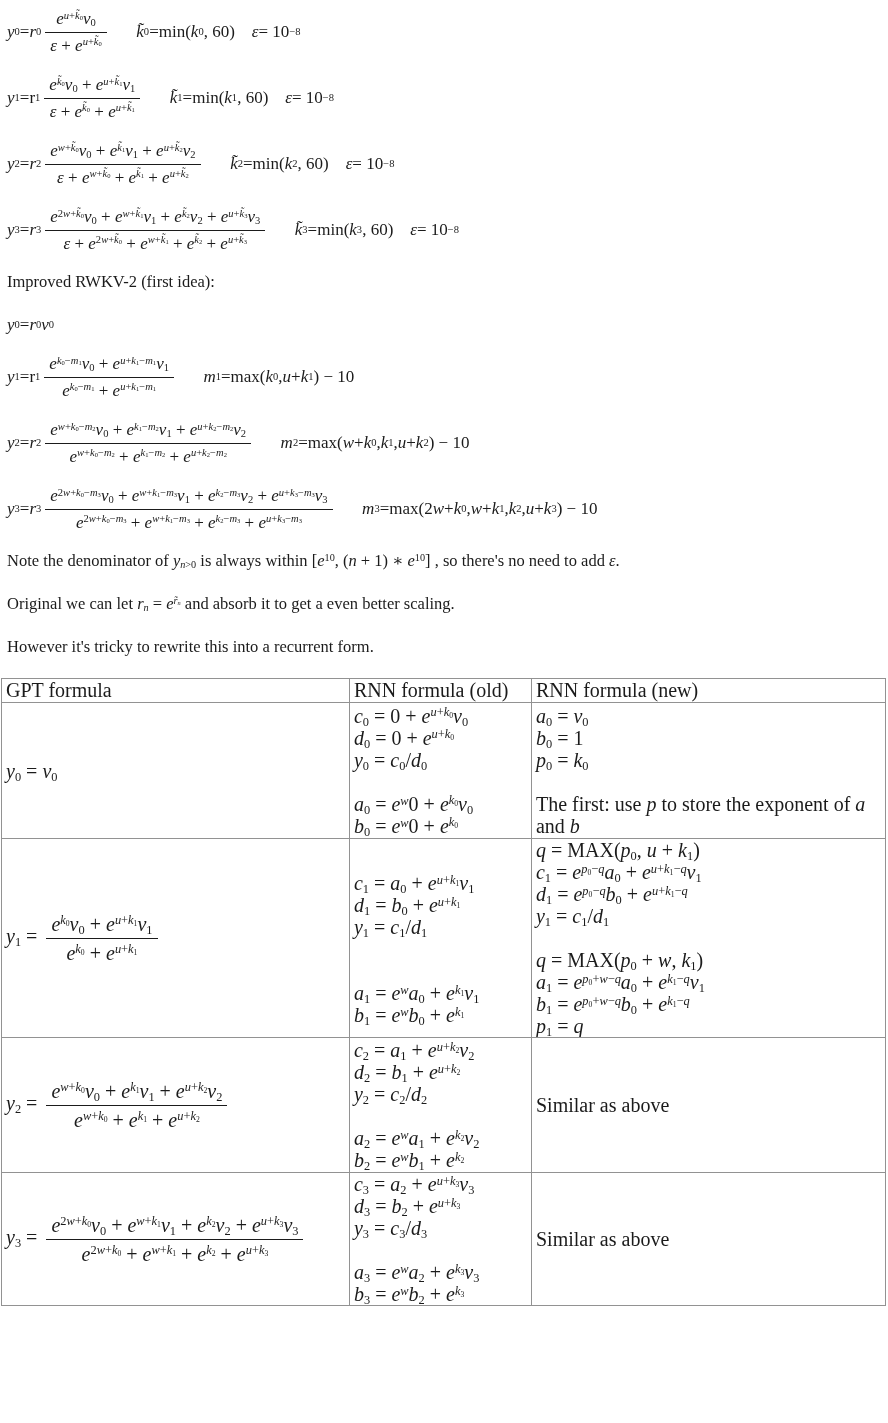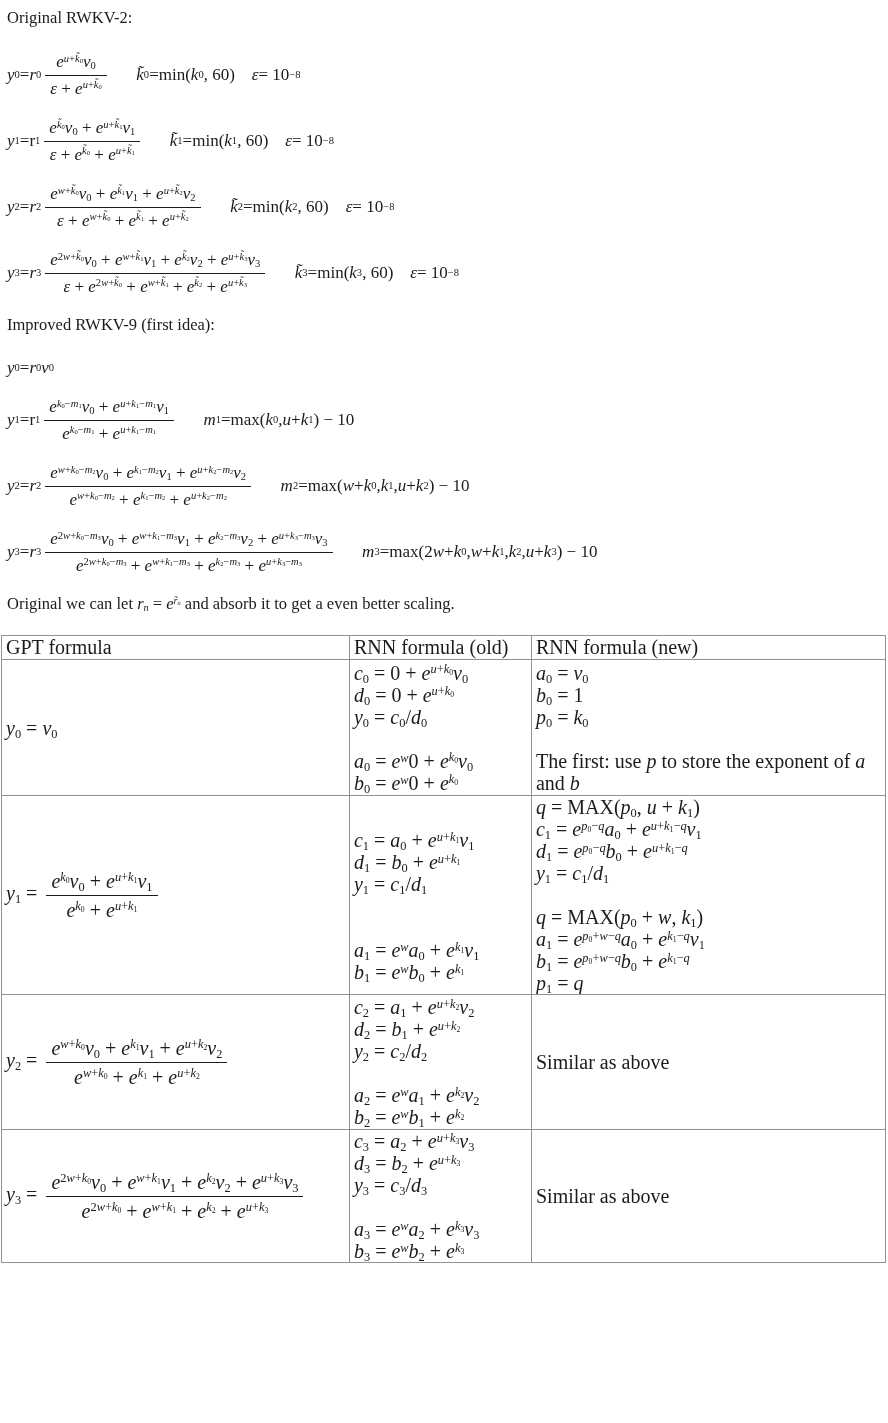--- a/index.html
+++ b/index.html
@@ -33,52 +33,53 @@
   .c0{width:346px;} .c1{width:181px;} .c2{width:352px;}
   .r0{height:136px;} .r1{height:195px;} .r2{height:135px;} .r3{height:128px;}
   .mline{line-height:22px;min-height:22px;}
   td .fr{line-height:1.2;}
 </style>
 </head>
 <body style="--ink: #1b1b1b; --tbl: #929292; background: rgb(255, 255, 255);">
 
 <div class="page">
   <div id="blocks">
-      <div class="para"><span class="rm">Original RWKV-2:</span></div>
       <div class="disp tall"><i>y</i><sub>0</sub> = <i>r</i><sub>0</sub><span class="fr">
           <span class="nu"><i>e</i><sup><i>u</i>+<i>k̃</i><sub>0</sub></sup><i>v</i><sub>0</sub></span>
           <span class="de"><i>ε</i> + <i>e</i><sup><i>u</i>+<i>k̃</i><sub>0</sub></sup></span>
         </span>  <i>k̃</i><sub>0</sub> = <span class="rm">min</span>(<i>k</i><sub>0</sub>, 60)  <i>ε</i> = 10<sup>−8</sup></div>
       <div class="disp tall"><i>y</i><sub>1</sub> = <span class="rm">r</span><sub>1</sub><span class="fr">
           <span class="nu"><i>e</i><sup><i>k̃</i><sub>0</sub></sup><i>v</i><sub>0</sub> + <i>e</i><sup><i>u</i>+<i>k̃</i><sub>1</sub></sup><i>v</i><sub>1</sub></span>
           <span class="de"><i>ε</i> + <i>e</i><sup><i>k̃</i><sub>0</sub></sup> + <i>e</i><sup><i>u</i>+<i>k̃</i><sub>1</sub></sup></span>
         </span>  <i>k̃</i><sub>1</sub> = <span class="rm">min</span>(<i>k</i><sub>1</sub>, 60)  <i>ε</i> = 10<sup>−8</sup></div>
       <div class="disp tall"><i>y</i><sub>2</sub> = <i>r</i><sub>2</sub><span class="fr">
           <span class="nu"><i>e</i><sup><i>w</i>+<i>k̃</i><sub>0</sub></sup><i>v</i><sub>0</sub> + <i>e</i><sup><i>k̃</i><sub>1</sub></sup><i>v</i><sub>1</sub> + <i>e</i><sup><i>u</i>+<i>k̃</i><sub>2</sub></sup><i>v</i><sub>2</sub></span>
           <span class="de"><i>ε</i> + <i>e</i><sup><i>w</i>+<i>k̃</i><sub>0</sub></sup> + <i>e</i><sup><i>k̃</i><sub>1</sub></sup> + <i>e</i><sup><i>u</i>+<i>k̃</i><sub>2</sub></sup></span>
         </span>  <i>k̃</i><sub>2</sub> = <span class="rm">min</span>(<i>k</i><sub>2</sub>, 60)  <i>ε</i> = 10<sup>−8</sup></div>
       <div class="disp tall"><i>y</i><sub>3</sub> = <i>r</i><sub>3</sub><span class="fr">
           <span class="nu"><i>e</i><sup>2<i>w</i>+<i>k̃</i><sub>0</sub></sup><i>v</i><sub>0</sub> + <i>e</i><sup><i>w</i>+<i>k̃</i><sub>1</sub></sup><i>v</i><sub>1</sub> + <i>e</i><sup><i>k̃</i><sub>2</sub></sup><i>v</i><sub>2</sub> + <i>e</i><sup><i>u</i>+<i>k̃</i><sub>3</sub></sup><i>v</i><sub>3</sub></span>
           <span class="de"><i>ε</i> + <i>e</i><sup>2<i>w</i>+<i>k̃</i><sub>0</sub></sup> + <i>e</i><sup><i>w</i>+<i>k̃</i><sub>1</sub></sup> + <i>e</i><sup><i>k̃</i><sub>2</sub></sup> + <i>e</i><sup><i>u</i>+<i>k̃</i><sub>3</sub></sup></span>
         </span>  <i>k̃</i><sub>3</sub> = <span class="rm">min</span>(<i>k</i><sub>3</sub>, 60)  <i>ε</i> = 10<sup>−8</sup></div>
-      <div class="para"><span class="rm">Improved RWKV-9 (first idea):</span></div>
+      <div class="para"><span class="rm">Improved RWKV-2 (first idea):</span></div>
       <div class="disp"><i>y</i><sub>0</sub> = <i>r</i><sub>0</sub><i>v</i><sub>0</sub></div>
       <div class="disp tall"><i>y</i><sub>1</sub> = <span class="rm">r</span><sub>1</sub><span class="fr">
           <span class="nu"><i>e</i><sup><i>k</i><sub>0</sub>−<i>m</i><sub>1</sub></sup><i>v</i><sub>0</sub> + <i>e</i><sup><i>u</i>+<i>k</i><sub>1</sub>−<i>m</i><sub>1</sub></sup><i>v</i><sub>1</sub></span>
           <span class="de"><i>e</i><sup><i>k</i><sub>0</sub>−<i>m</i><sub>1</sub></sup> + <i>e</i><sup><i>u</i>+<i>k</i><sub>1</sub>−<i>m</i><sub>1</sub></sup></span>
         </span>  <i>m</i><sub>1</sub> = <span class="rm">max</span>(<i>k</i><sub>0</sub>, <i>u</i> + <i>k</i><sub>1</sub>) − 10</div>
       <div class="disp tall"><i>y</i><sub>2</sub> = <i>r</i><sub>2</sub><span class="fr">
           <span class="nu"><i>e</i><sup><i>w</i>+<i>k</i><sub>0</sub>−<i>m</i><sub>2</sub></sup><i>v</i><sub>0</sub> + <i>e</i><sup><i>k</i><sub>1</sub>−<i>m</i><sub>2</sub></sup><i>v</i><sub>1</sub> + <i>e</i><sup><i>u</i>+<i>k</i><sub>2</sub>−<i>m</i><sub>2</sub></sup><i>v</i><sub>2</sub></span>
           <span class="de"><i>e</i><sup><i>w</i>+<i>k</i><sub>0</sub>−<i>m</i><sub>2</sub></sup> + <i>e</i><sup><i>k</i><sub>1</sub>−<i>m</i><sub>2</sub></sup> + <i>e</i><sup><i>u</i>+<i>k</i><sub>2</sub>−<i>m</i><sub>2</sub></sup></span>
         </span>  <i>m</i><sub>2</sub> = <span class="rm">max</span>(<i>w</i> + <i>k</i><sub>0</sub>, <i>k</i><sub>1</sub>, <i>u</i> + <i>k</i><sub>2</sub>) − 10</div>
       <div class="disp tall"><i>y</i><sub>3</sub> = <i>r</i><sub>3</sub><span class="fr">
           <span class="nu"><i>e</i><sup>2<i>w</i>+<i>k</i><sub>0</sub>−<i>m</i><sub>3</sub></sup><i>v</i><sub>0</sub> + <i>e</i><sup><i>w</i>+<i>k</i><sub>1</sub>−<i>m</i><sub>3</sub></sup><i>v</i><sub>1</sub> + <i>e</i><sup><i>k</i><sub>2</sub>−<i>m</i><sub>3</sub></sup><i>v</i><sub>2</sub> + <i>e</i><sup><i>u</i>+<i>k</i><sub>3</sub>−<i>m</i><sub>3</sub></sup><i>v</i><sub>3</sub></span>
           <span class="de"><i>e</i><sup>2<i>w</i>+<i>k</i><sub>0</sub>−<i>m</i><sub>3</sub></sup> + <i>e</i><sup><i>w</i>+<i>k</i><sub>1</sub>−<i>m</i><sub>3</sub></sup> + <i>e</i><sup><i>k</i><sub>2</sub>−<i>m</i><sub>3</sub></sup> + <i>e</i><sup><i>u</i>+<i>k</i><sub>3</sub>−<i>m</i><sub>3</sub></sup></span>
         </span>  <i>m</i><sub>3</sub> = <span class="rm">max</span>(2<i>w</i> + <i>k</i><sub>0</sub>, <i>w</i> + <i>k</i><sub>1</sub>, <i>k</i><sub>2</sub>, <i>u</i> + <i>k</i><sub>3</sub>) − 10</div>
+      <div class="para"><span class="rm">Note the denominator of </span><i>y</i><sub><i>n</i>&gt;0</sub><span class="rm"> is always within </span>[<i>e</i><sup>10</sup>, (<i>n</i> + 1) ∗ <i>e</i><sup>10</sup>]<span class="rm"> , so there's no need to add </span><i>ε</i><span class="rm">.</span></div>
       <div class="para"><span class="rm">Original we can let </span><i>r</i><sub><i>n</i></sub> = <i>e</i><sup><i>r̃</i><sub><i>n</i></sub></sup><span class="rm"> and absorb it to get a even better scaling.</span></div>
+      <div class="para"><span class="rm">However it's tricky to rewrite this into a recurrent form.</span></div>
     </div>
 
   <table class="cmp" id="cmp">
     <colgroup>
         <col class="c0">
         <col class="c1">
         <col class="c2">
       </colgroup>
     <thead>
       <tr id="cmp-head">

